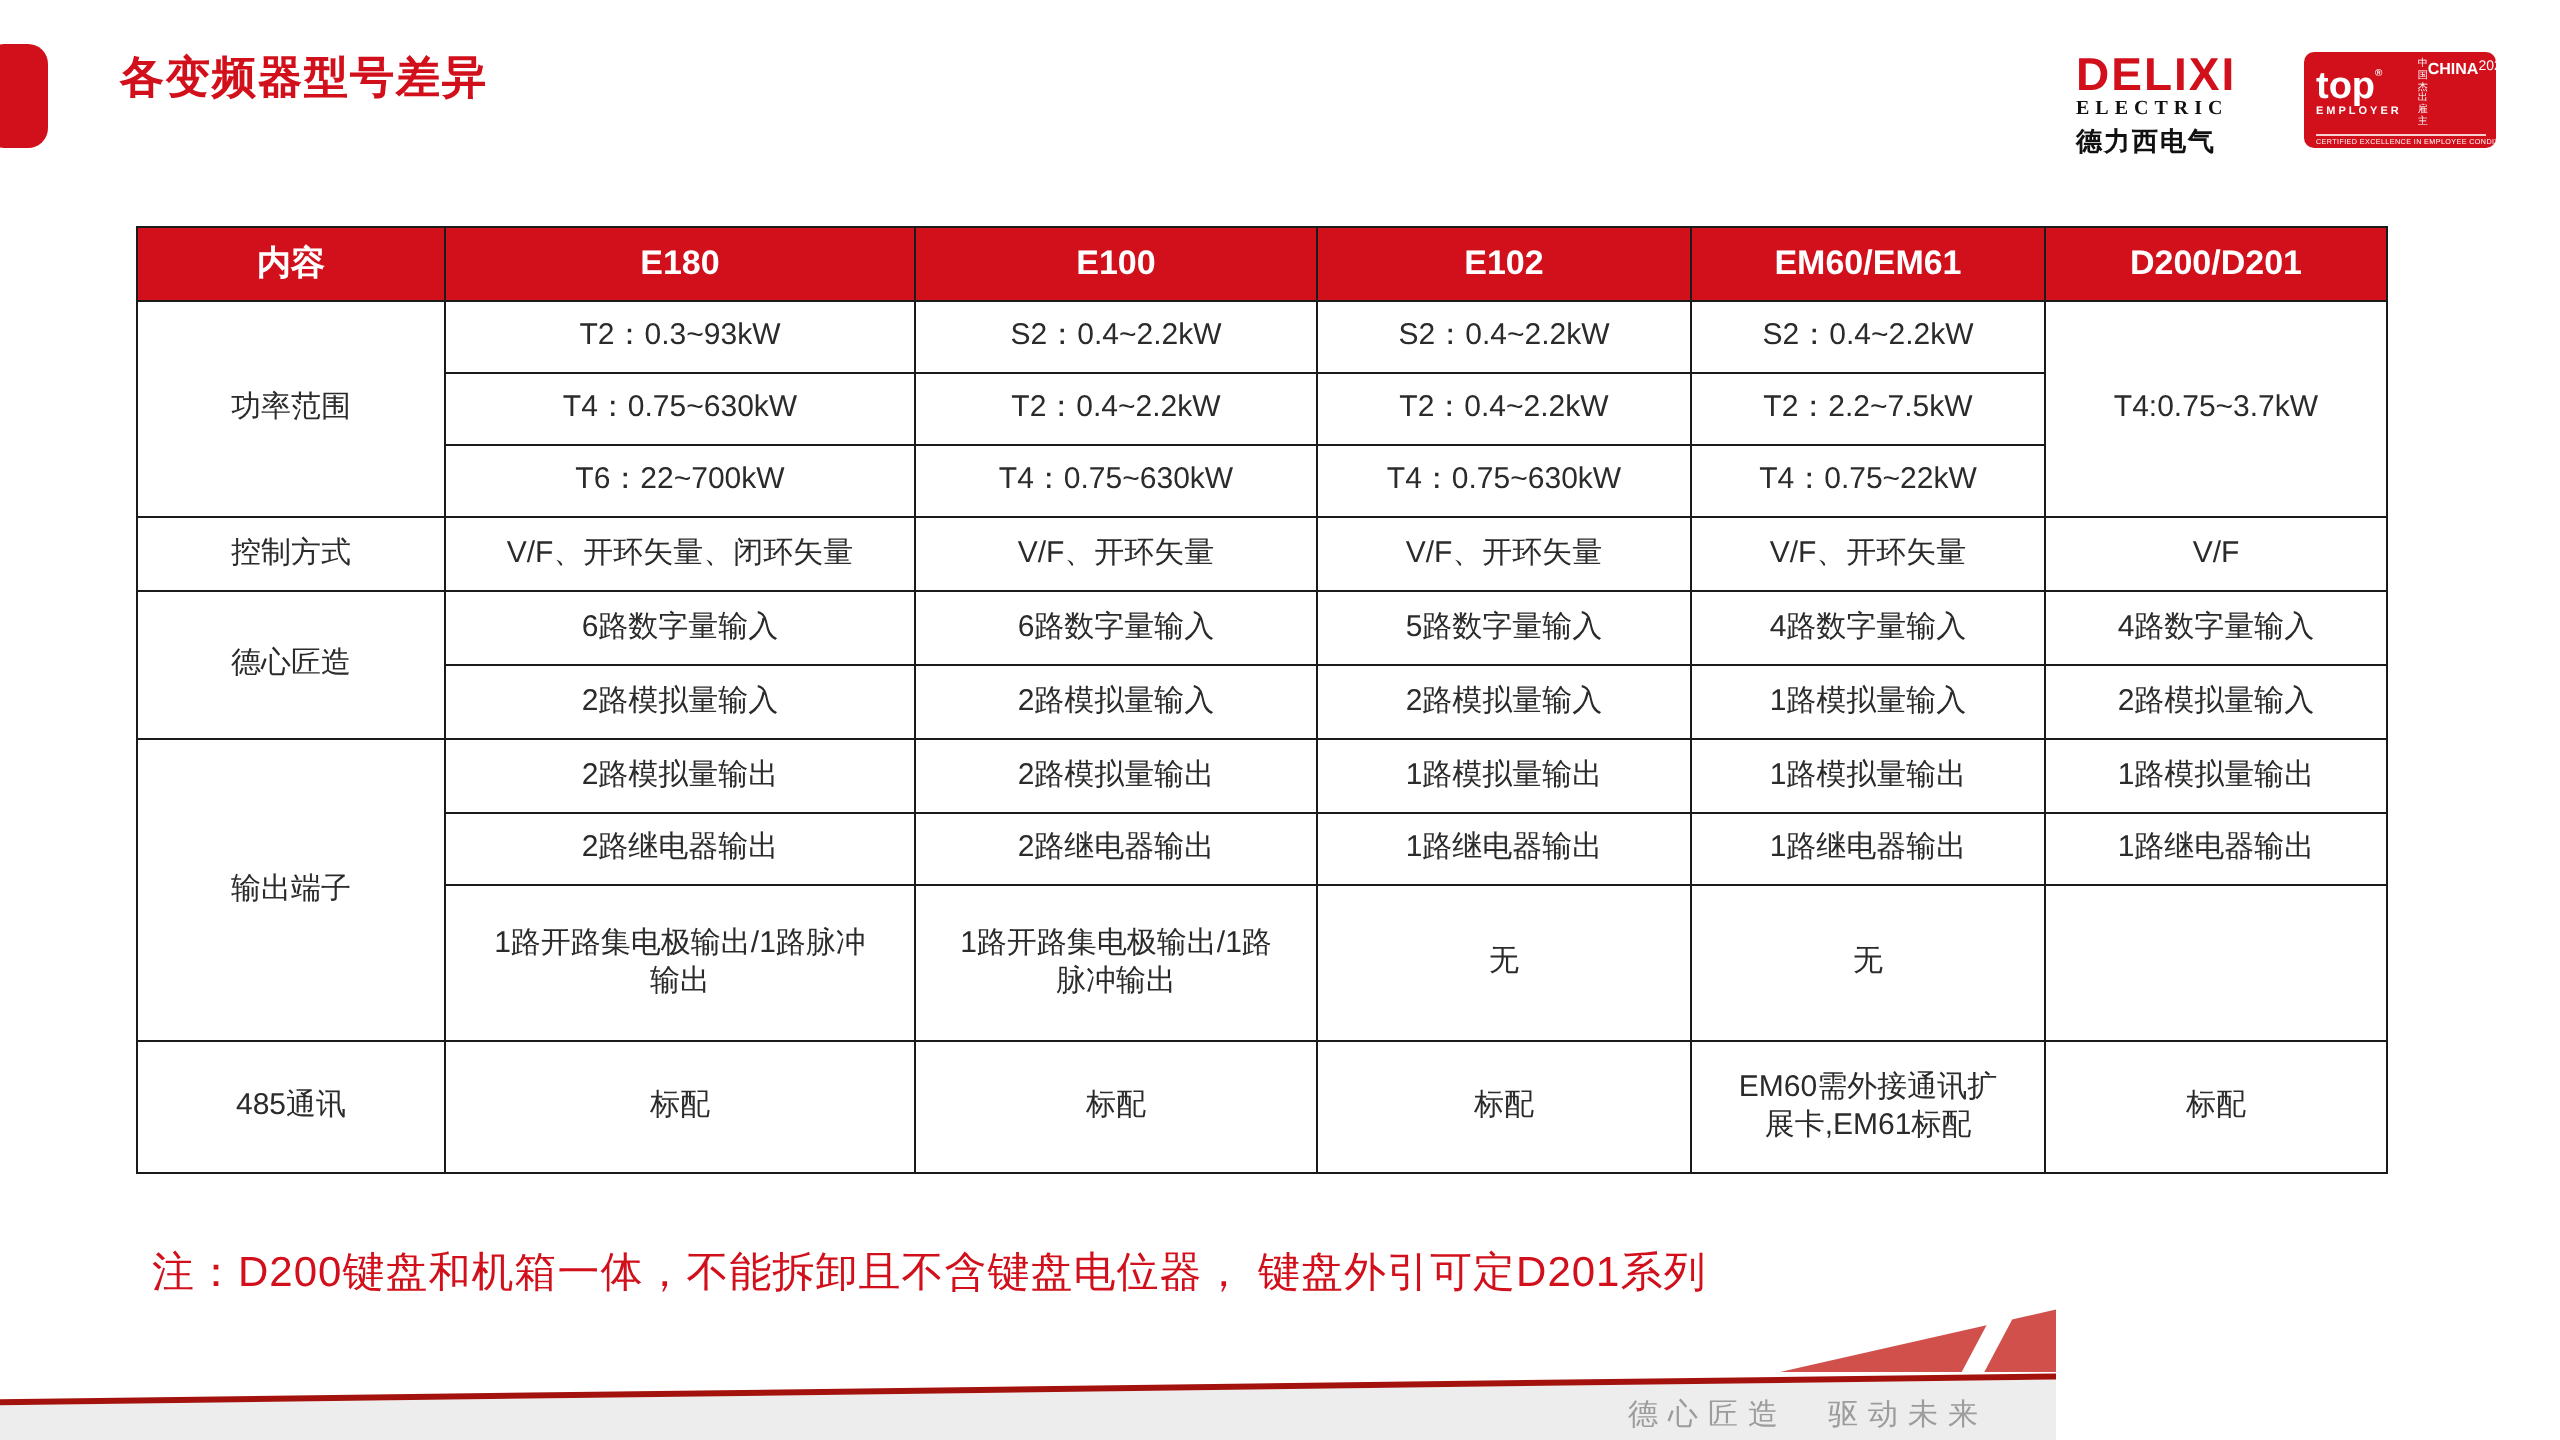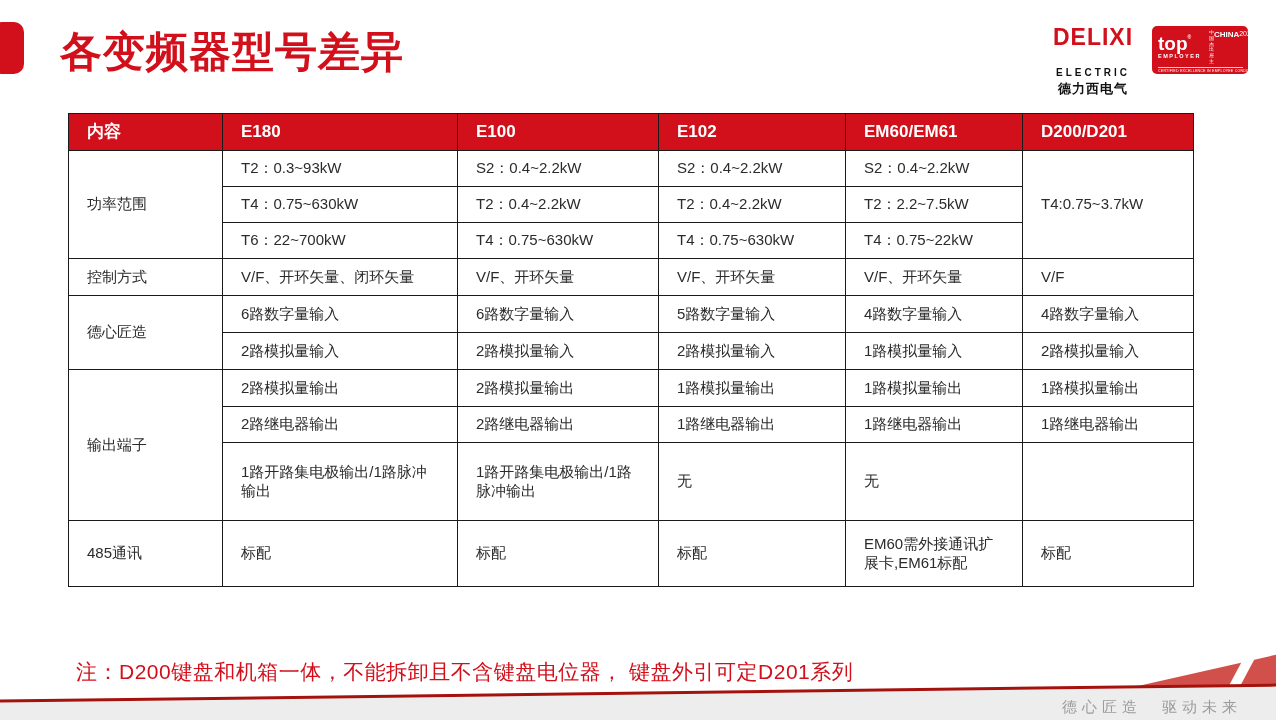--- a/index.html
+++ b/index.html
@@ -14,53 +14,53 @@
     font-family:"Liberation Sans","DejaVu Sans",sans-serif;
     background:#fff;
     overflow:hidden;
   }
   .slide{position:relative;width:1280px;height:720px;background:#fff;overflow:hidden;}
 
   
   .left-tab{position:absolute;left:-8px;top:22px;width:32px;height:52px;background:var(--red);border-radius:10px;}
 
   
-  .title{position:absolute;left:60px;top:24px;font-size:42px;font-weight:900;color:var(--red);letter-spacing:1px;}
-
-  
-  .logo{position:absolute;left:1038px;top:26px;width:110px;text-align:center;}
+  .title{position:absolute;left:60px;top:24px;font-size:22px;font-weight:900;color:var(--red);letter-spacing:1px;}
+
+  
+  .logo{position:absolute;left:1038px;top:26px;width:110px;text-align:left;}
   .logo .wordmark{color:var(--red);font-weight:900;font-size:23px;letter-spacing:1px;line-height:1;}
-  .logo .electric{color:#111;font-weight:700;font-size:10px;letter-spacing:3px;margin-top:18px;}
+  .logo .electric{color:#111;font-weight:700;font-size:10px;letter-spacing:3px;margin-top:0;font-family:Liberation Serif, serif;}
   .logo .cn{color:#111;font-weight:700;font-size:13px;letter-spacing:1px;margin-top:2px;white-space:nowrap;}
 
   
   .badge{position:absolute;left:1152px;top:26px;width:96px;height:48px;background:var(--red);border-radius:5px;color:#fff;padding:4px 5px 2px 6px;}
   .badge .row{display:flex;align-items:center;}
   .badge .top-word{font-size:19px;font-weight:900;line-height:0.9;letter-spacing:0;}
   .badge .reg{font-size:5px;vertical-align:top;}
   .badge .employer{font-size:5.5px;letter-spacing:1.5px;font-weight:700;margin-top:1px;}
   .badge .divider{width:1px;height:26px;background:rgba(255,255,255,.85);margin:0 4px;}
   .badge .right{display:flex;flex-direction:row;line-height:1.15;}
   .badge .cn-small{font-size:5px;}
   .badge .china{font-size:8px;font-weight:800;}
   .badge .year{font-size:7px;}
   .badge .tagline{border-top:1px solid rgba(255,255,255,.8);margin-top:2px;padding-top:1px;font-size:3.6px;letter-spacing:.2px;white-space:nowrap;text-align:center;}
 
   
   table.cmp{position:absolute;left:68px;top:113px;width:1125px;border-collapse:collapse;table-layout:fixed;}
-  table.cmp th,table.cmp td{border:1px solid var(--border);text-align:left;vertical-align:middle;font-size:15px;color:var(--ink);font-weight:400;padding:1px 18px;line-height:1.25;}
+  table.cmp th,table.cmp td{border:1px solid var(--border);text-align:center;vertical-align:middle;font-size:15px;color:var(--ink);font-weight:400;padding:1px 18px;line-height:1.25;}
   table.cmp thead th{background:var(--red);color:#fff;font-size:17px;font-weight:800;height:37px;border-color:var(--border);}
   tr.h36{height:36px;} tr.h37{height:37px;} tr.h73{height:78px;} tr.h66{height:66px;}
   td.rowlabel{font-size:15px;color:var(--ink);}
 
   
-  .note{position:absolute;left:76px;top:622px;font-size:21px;color:var(--red);font-weight:500;letter-spacing:.5px;margin-top:36px;}
-
-  
-  .footer{position:absolute;left:0;bottom:0;width:1276px;height:70px;overflow:hidden;}
+  .note{position:absolute;left:76px;top:622px;font-size:21px;color:var(--red);font-weight:500;letter-spacing:.5px;}
+
+  
+  .footer{position:absolute;left:0;bottom:0;width:1028px;height:70px;overflow:hidden;}
   .corner-wedge{position:absolute;right:-12px;top:2px;width:150px;height:34px;background:#d2504b;clip-path:polygon(100% 0,100% 100%,0 100%);}
   .corner-slash{position:absolute;right:28px;top:-2px;width:10px;height:44px;background:#fff;transform:rotate(28deg);}
   .gray-band{position:absolute;left:-30px;top:53px;width:1400px;height:80px;background:#ededed;transform:rotate(-0.72deg);transform-origin:left top;}
   .red-line{position:absolute;left:-30px;top:50px;width:1400px;height:3px;background:var(--dark-line);transform:rotate(-0.72deg);transform-origin:left center;}
   .slogan{position:absolute;right:34px;bottom:3px;font-size:15px;color:#9c9c9c;letter-spacing:5px;white-space:nowrap;}
 </style>
 </head>
 <body>
 
 <div class="slide">

